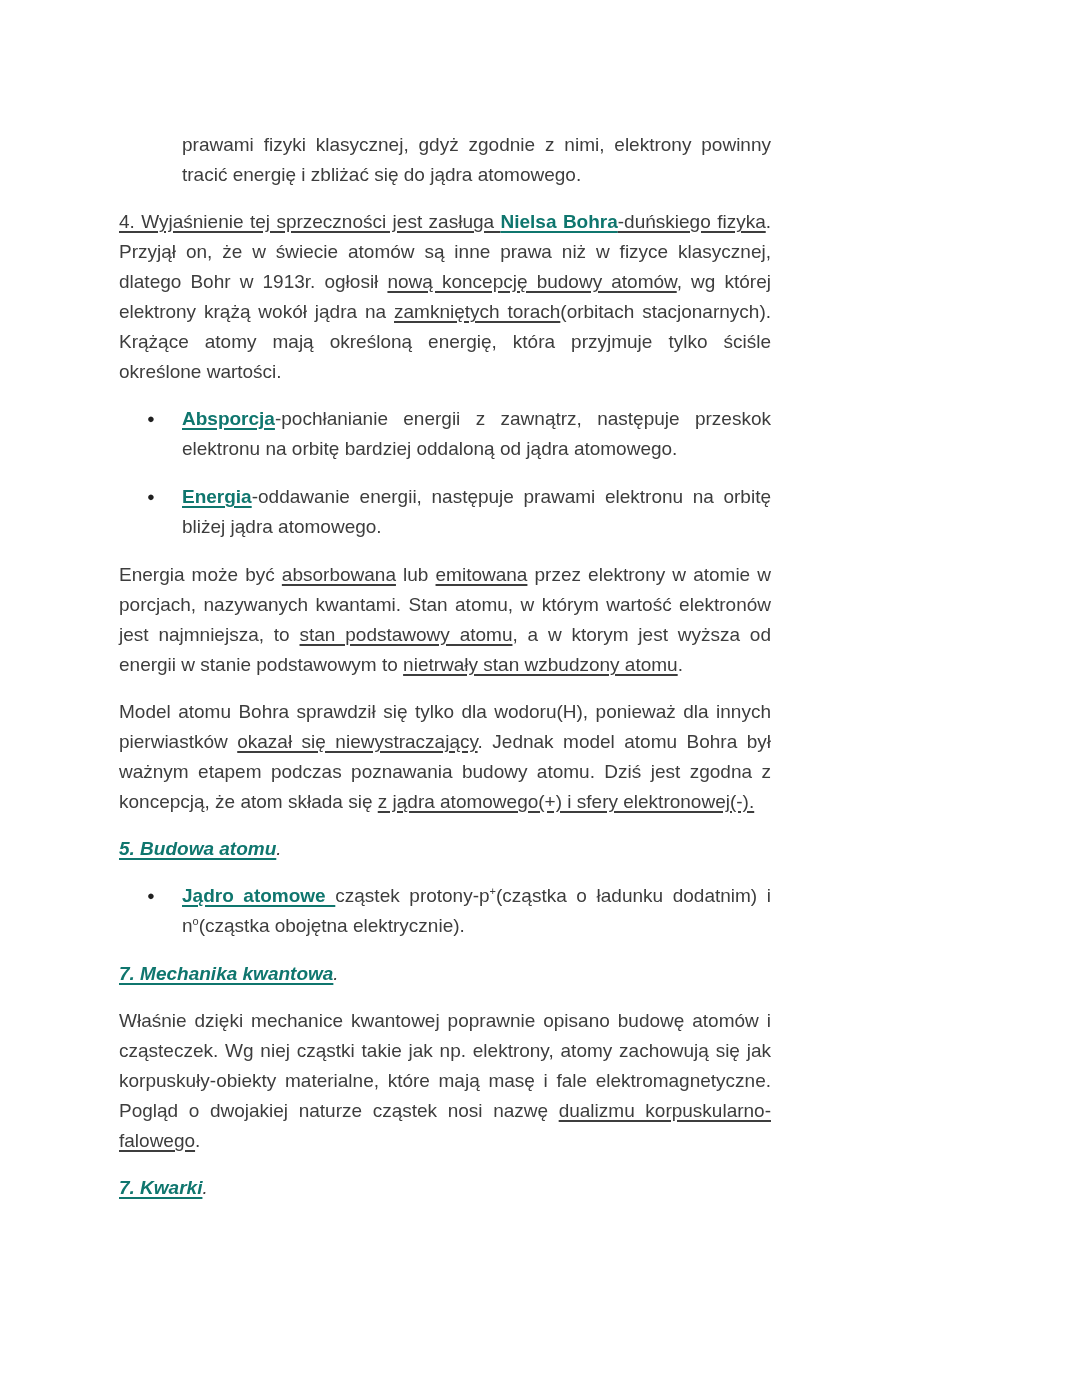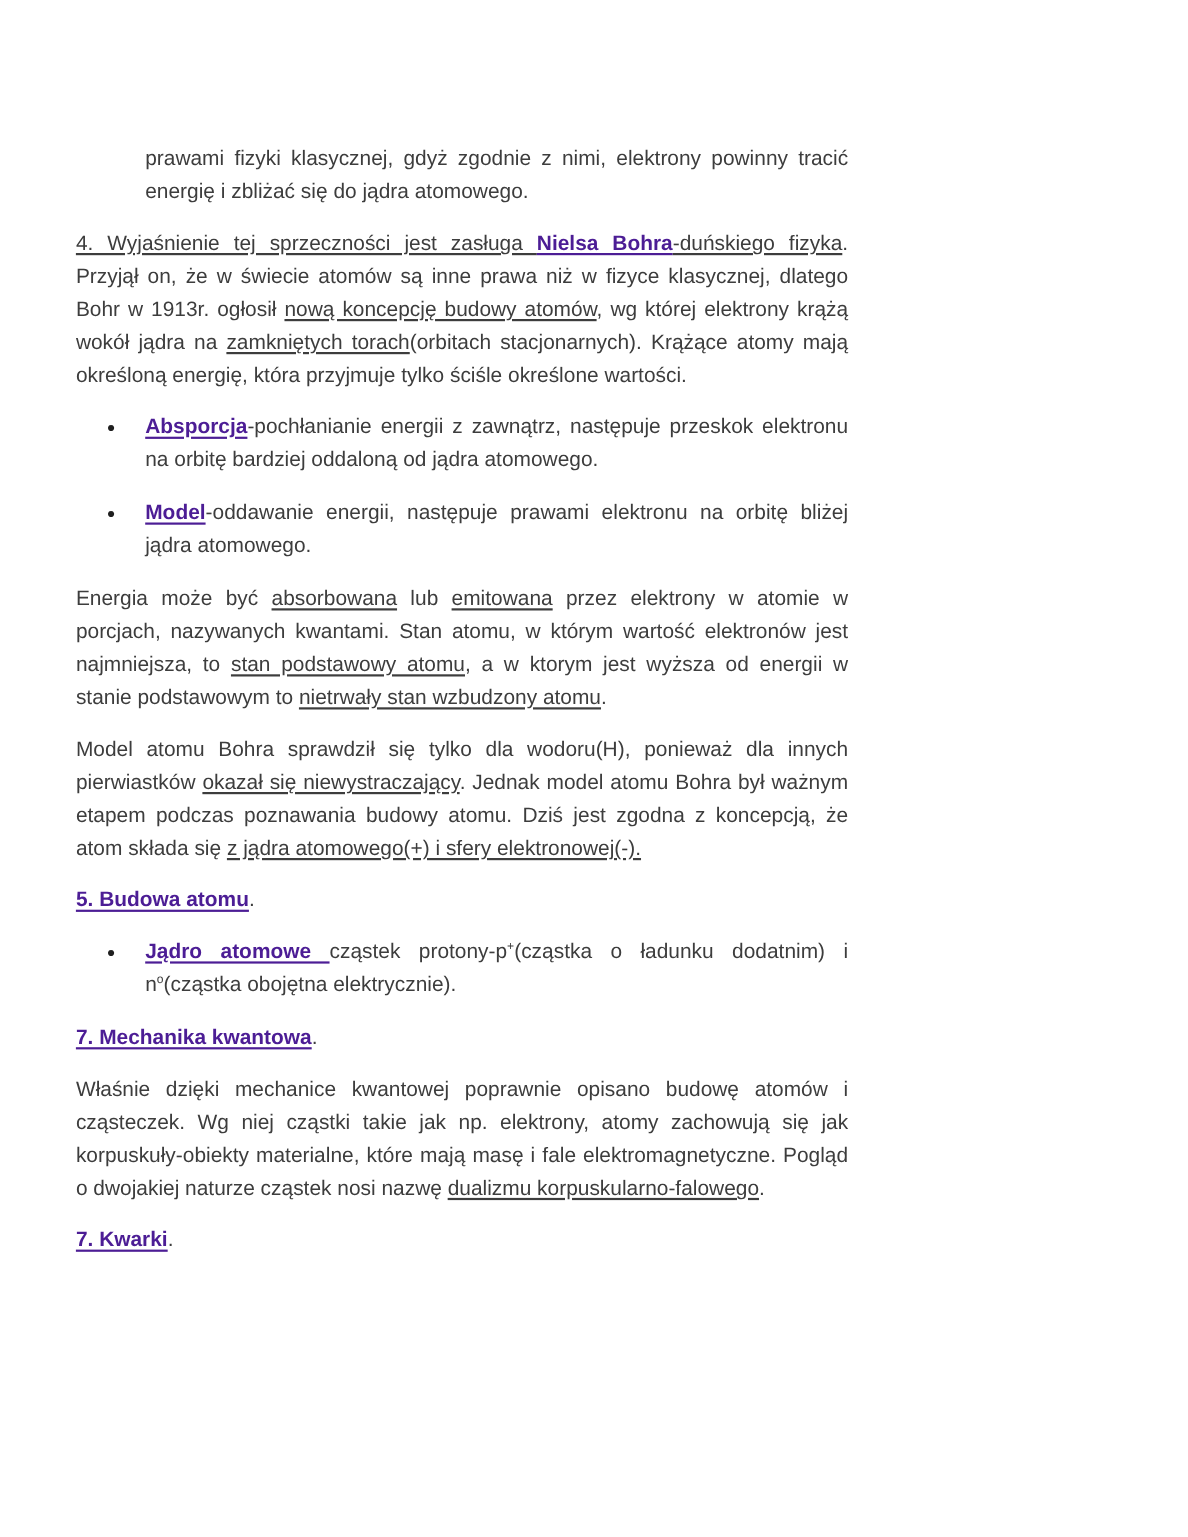--- a/index.html
+++ b/index.html
@@ -2,31 +2,31 @@
 <html lang="pl"><head>
 <meta charset="utf-8">
 <style>
   html, body { margin: 0; padding: 0; background: #ffffff; }
   .page {
     position: relative;
     width: 896px;
     height: 1397px;
     background: #ffffff;
     box-sizing: border-box;
-    padding: 130px 125px 40px 69px;
+    padding: 130px 125px 40px 119px;
     font-family: "Liberation Sans", "DejaVu Sans", sans-serif;
     font-size: 19px;
     line-height: 30px;
     color: #3d3d3d;
     overflow: hidden;
   }
   p, .h { margin: 0 0 17px 0; text-align: justify; }
-  .h { text-align: left; }
+  .h { text-align: left; font-style: italic; }
   .indent { margin-left: 63px; }
-  .b { font-weight: bold; color: #4c1d95; }
+  .b { font-weight: bold; color: #0f766e; }
   .u { text-decoration: underline; text-underline-offset: 3px; text-decoration-thickness: 1.5px; }
   .bullet {
     display: flex;
     margin: 0 0 18px 28px;
   }
   .dot {
     flex: 0 0 35px;
     font-size: 13px;
     line-height: 30px;
     color: #1f1f1f;
@@ -40,21 +40,21 @@
 <div class="page">
   <div>
       <p class="indent"><span>prawami fizyki klasycznej, gdyż zgodnie z nimi, elektrony powinny tracić energię i zbliżać się do jądra atomowego.</span></p>
       <p><span class="u">4. Wyjaśnienie tej sprzeczności jest zasługa </span><span class="b u">Nielsa Bohra</span><span class="u">-duńskiego fizyka</span><span>. Przyjął on, że w świecie atomów są inne prawa niż w fizyce klasycznej, dlatego Bohr w 1913r. ogłosił </span><span class="u">nową koncepcję budowy atomów</span><span>, wg której elektrony krążą wokół jądra na </span><span class="u">zamkniętych torach</span><span>(orbitach stacjonarnych). Krążące atomy mają określoną energię, która przyjmuje tylko ściśle określone wartości.</span></p>
       <div class="bullet">
         <span class="dot">●</span>
         <div class="btxt"><span class="b u">Absporcja</span><span>-pochłanianie energii z zawnątrz, następuje przeskok elektronu na orbitę bardziej oddaloną od jądra atomowego.</span></div>
       </div>
       <div class="bullet">
         <span class="dot">●</span>
-        <div class="btxt"><span class="b u">Model</span><span>-oddawanie energii, następuje prawami elektronu na orbitę bliżej jądra atomowego.</span></div>
+        <div class="btxt"><span class="b u">Energia</span><span>-oddawanie energii, następuje prawami elektronu na orbitę bliżej jądra atomowego.</span></div>
       </div>
       <p><span>Energia może być </span><span class="u">absorbowana</span><span> lub </span><span class="u">emitowana</span><span> przez elektrony w atomie w porcjach, nazywanych kwantami. Stan atomu, w którym wartość elektronów jest najmniejsza, to </span><span class="u">stan podstawowy atomu</span><span>, a w ktorym jest wyższa od energii w stanie podstawowym to </span><span class="u">nietrwały stan wzbudzony atomu</span><span>.</span></p>
       <p><span>Model atomu Bohra sprawdził się tylko dla wodoru(H), ponieważ dla innych pierwiastków </span><span class="u">okazał się niewystraczający</span><span>. Jednak model atomu Bohra był ważnym etapem podczas poznawania budowy atomu. Dziś jest zgodna z koncepcją, że atom składa się </span><span class="u">z jądra atomowego(+) i sfery elektronowej(-).</span></p>
       <p class="h"><span class="b u">5. Budowa atomu</span><span>.</span></p>
       <div class="bullet">
         <span class="dot">●</span>
         <div class="btxt"><span class="b u">Jądro atomowe </span><span>cząstek protony-p</span><sup>+</sup><span>(cząstka o ładunku dodatnim) i n</span><sup>o</sup><span>(cząstka obojętna elektrycznie).</span></div>
       </div>
       <p class="h"><span class="b u">7. Mechanika kwantowa</span><span>.</span></p>
       <p><span>Właśnie dzięki mechanice kwantowej poprawnie opisano budowę atomów i cząsteczek. Wg niej cząstki takie jak np. elektrony, atomy zachowują się jak korpuskuły-obiekty materialne, które mają masę i fale elektromagnetyczne. Pogląd o dwojakiej naturze cząstek nosi nazwę </span><span class="u">dualizmu korpuskularno-falowego</span><span>.</span></p>

